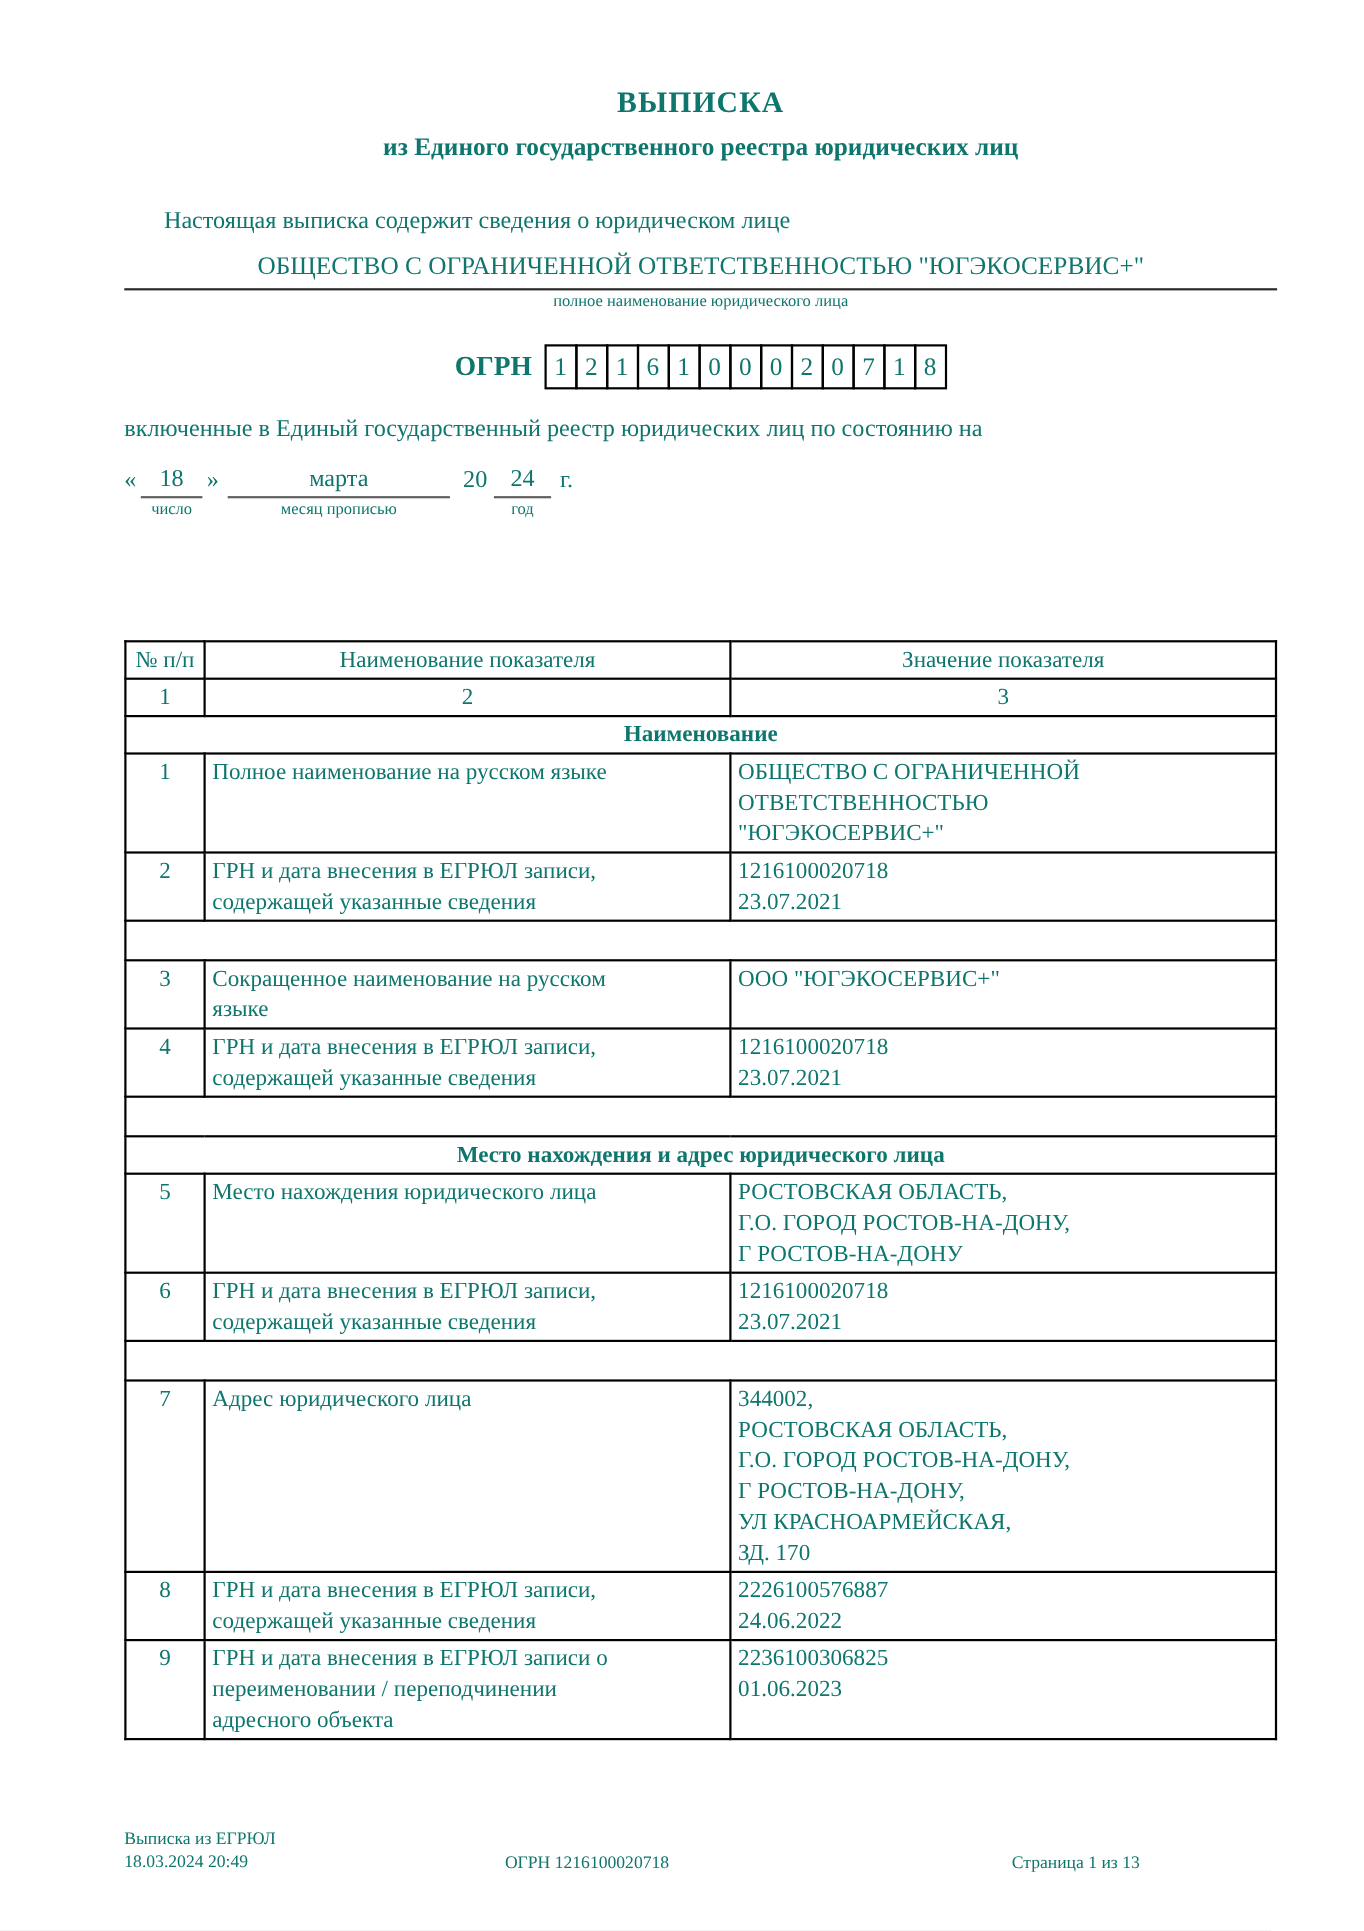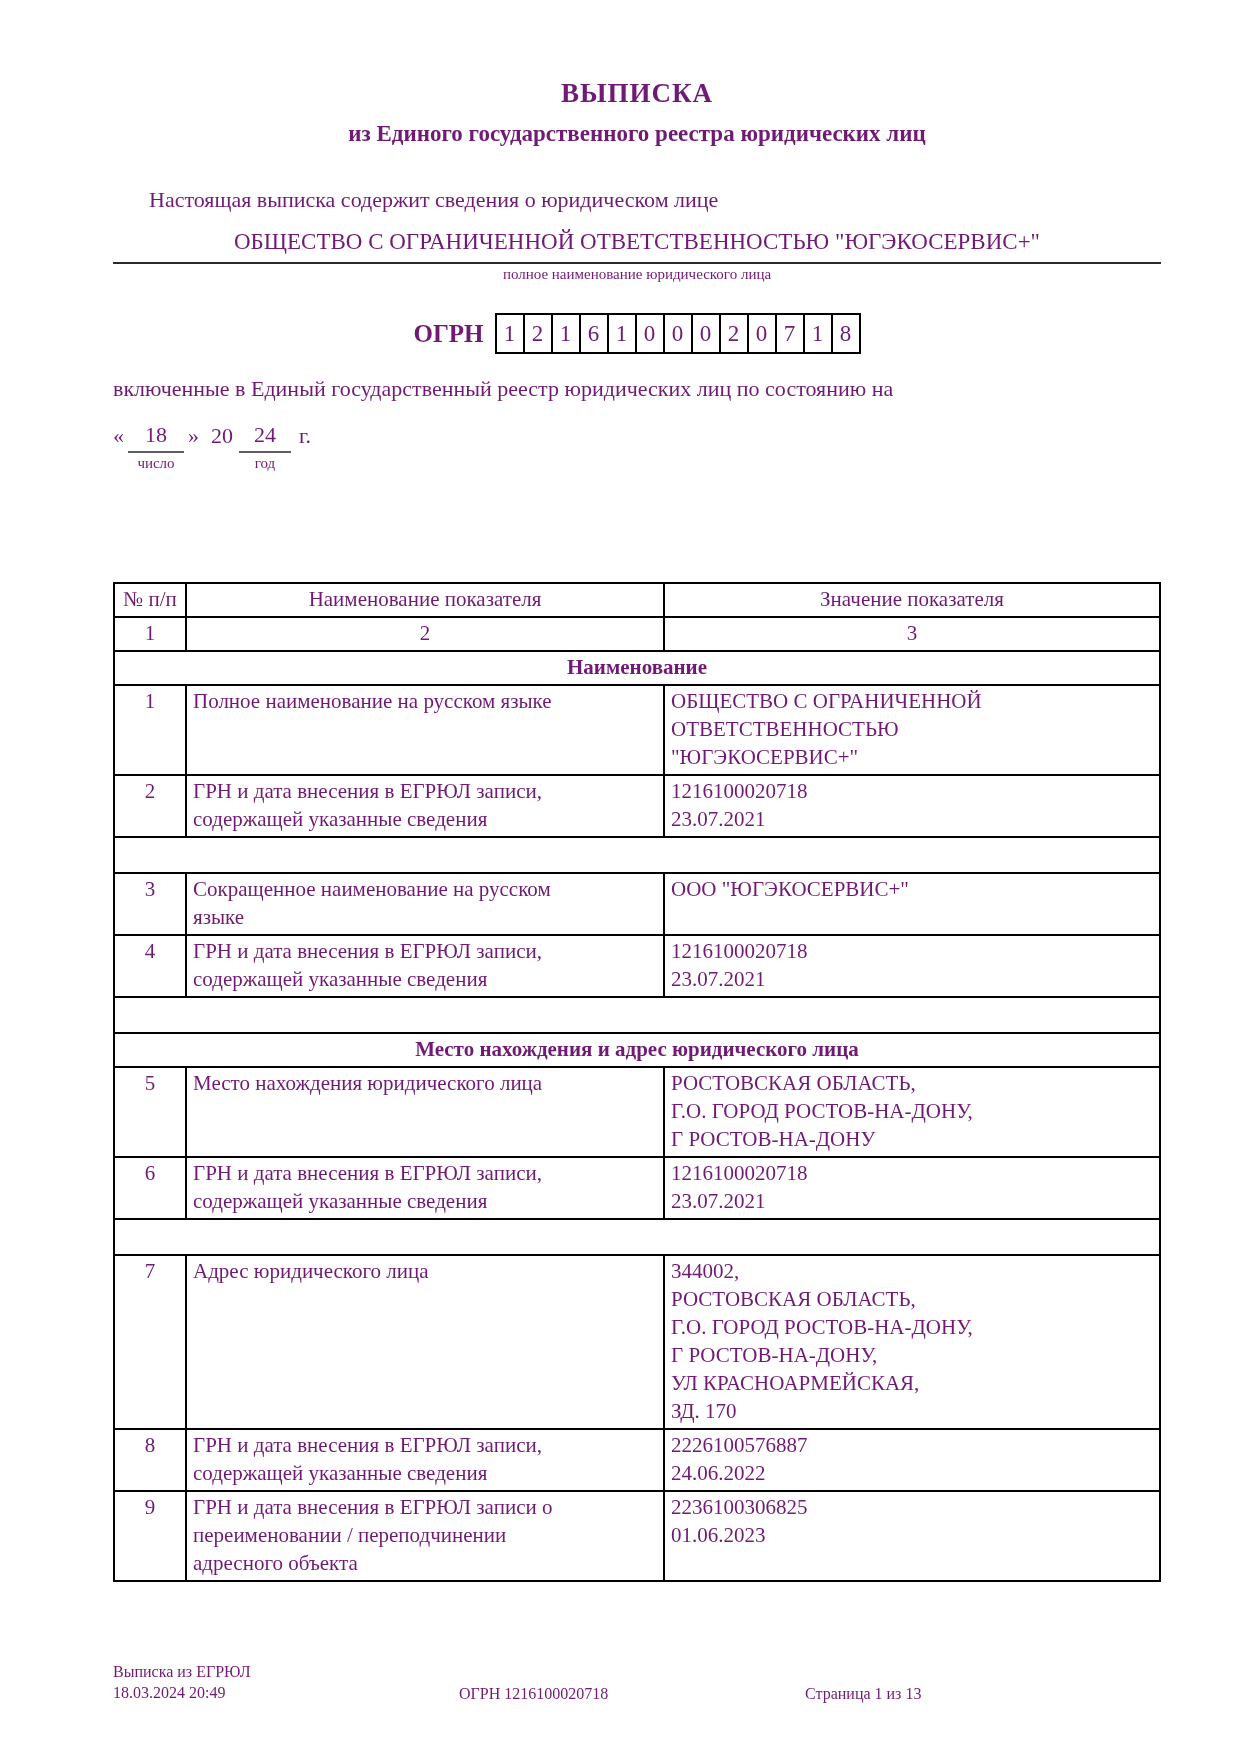--- a/index.html
+++ b/index.html
@@ -3,21 +3,21 @@
 <meta charset="utf-8">
 <style>
   html, body { margin: 0; padding: 0; background: #e8e8e8; }
   .page {
     position: relative;
     width: 1240px;
     height: 1755px;
     margin: 0 auto;
     background: #ffffff;
     font-family: "Liberation Serif", "DejaVu Serif", serif;
-    color: #701a75;
+    color: #0f766e;
     box-sizing: border-box;
     padding: 64px 79px 0 113px;
     overflow: hidden;
   }
 
   
   .doc-title { text-align: center; font-weight: bold; font-size: 27px; letter-spacing: 1px; margin-top: 14px; }
   .doc-subtitle { text-align: center; font-weight: bold; font-size: 23px; margin-top: 12px; }
 
   
@@ -71,21 +71,21 @@
   .header-cell, .colnum-cell { text-align: center; padding-top: 2px; }
   .section-cell { text-align: center; font-weight: bold; padding-top: 2px; }
   .spacer-cell { height: 30px; }
   .num-cell { text-align: center; }
   .name-cell, .value-cell { white-space: pre-line; }
 
   
   .footer { position: absolute; left: 113px; right: 89px; bottom: 52px; display: flex; align-items: flex-end; font-size: 16px; }
   .footer-left { flex: 1; text-align: left; line-height: 21px; }
   .footer-center { flex: 1; }
-  .footer-right { flex: 1; text-align: left; }
+  .footer-right { flex: 1; text-align: center; }
 </style>
 </head>
 <body>
 
 <div class="page">
 
   <div class="doc-title">ВЫПИСКА</div>
   <div class="doc-subtitle">из Единого государственного реестра юридических лиц</div>
 
 
@@ -115,20 +115,24 @@
 
   <div class="included">включенные в Единый государственный реестр юридических лиц по состоянию на</div>
 
   <div class="date-blanks">
     <span class="db-text db-quote-open">«</span>
     <span class="blank blank-day">
       <span class="blank-line">18</span>
       <span class="blank-cap">число</span>
     </span>
     <span class="db-text db-quote-close">»</span>
+    <span class="blank blank-month">
+      <span class="blank-line">марта</span>
+      <span class="blank-cap">месяц прописью</span>
+    </span>
     <span class="db-text db-century">20</span>
     <span class="blank blank-year">
       <span class="blank-line">24</span>
       <span class="blank-cap">год</span>
     </span>
     <span class="db-text db-suffix">г.</span>
   </div>
 
   <table class="register-table">
     <colgroup>

